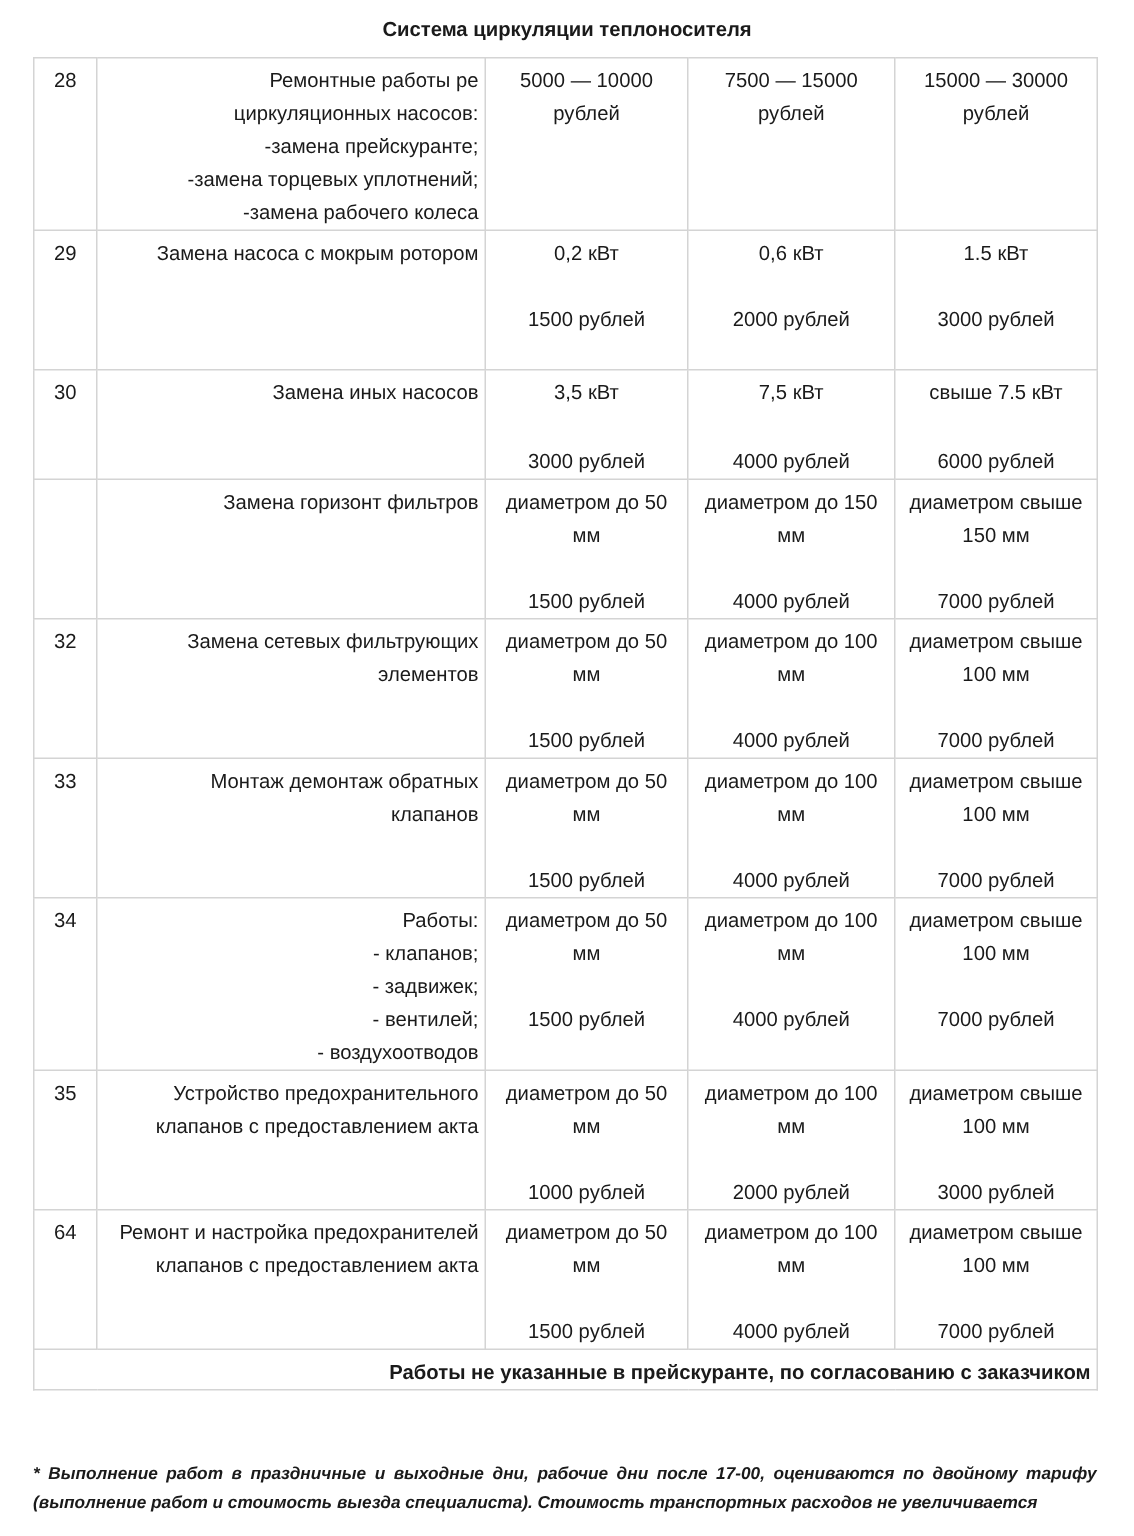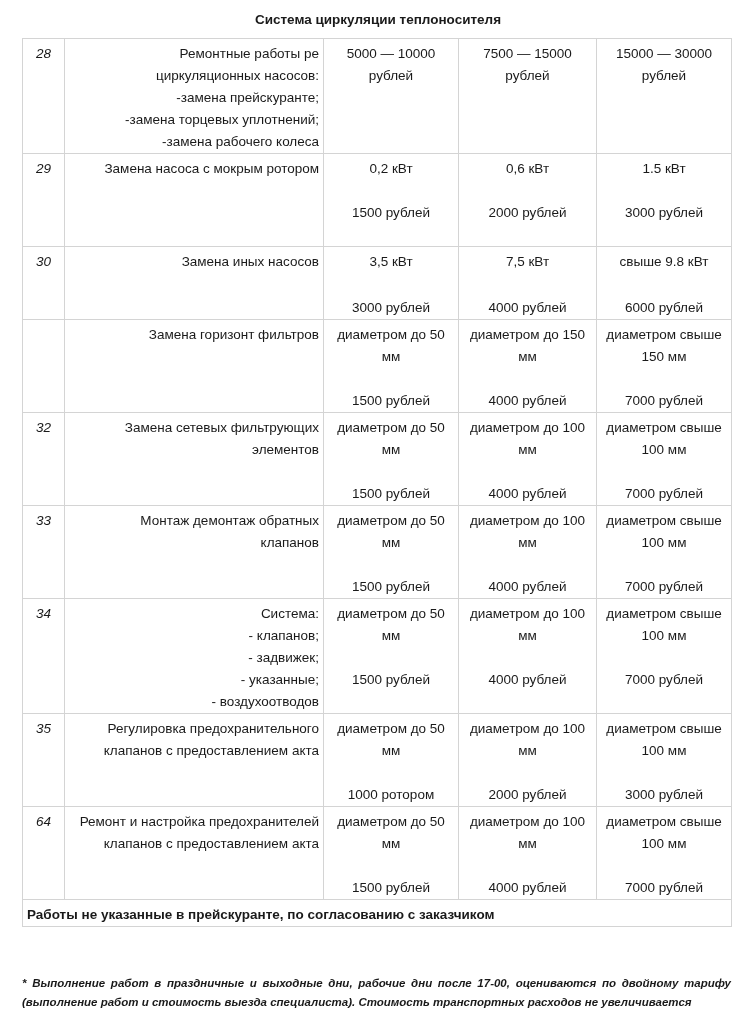--- a/index.html
+++ b/index.html
@@ -9,27 +9,27 @@
            font-weight:bold; font-size:13.5px; }
   table.price { position:absolute; top:38px; left:22px; width:709px;
                 border-collapse:collapse; table-layout:fixed; font-size:13.5px; }
   table.price td { border:1px solid #d4d4d4; vertical-align:top; padding:4px 4px 0 4px;
                    line-height:22px; }
   col.c-num { width:42px; }
   col.c-work { width:259px; }
   col.c-a { width:135px; }
   col.c-b { width:138px; }
   col.c-c { width:135px; }
-  td.num { text-align:center;font-style:italic; }
+  td.num { text-align:center; }
   td.work { text-align:right; }
   td.val { text-align:center; }
   .hdr td { height:17px; padding-top:1px; padding-bottom:2px; }
   .multi div { white-space:normal; }
   .spacer { display:block; }
-  td.footer-cell { text-align:left; font-weight:bold; padding:2px 0 16px 0; }
+  td.footer-cell { text-align:right; font-weight:bold; padding:2px 0 16px 0; }
   .note { position:absolute; top:974px; left:22px; width:709px; font-size:11.5px;
           font-style:italic; font-weight:bold; line-height:19px; text-align:justify;
           text-align-last:left; }
 </style>
 </head>
 <body>
 
 <div class="title">Система циркуляции теплоносителя</div>
 
 <table class="price">
@@ -93,21 +93,21 @@
           <div>3,5 кВт</div>
           <div class="spacer" style="height: 24px;"></div>
           <div>3000 рублей</div>
         </td>
         <td class="val multi">
           <div>7,5 кВт</div>
           <div class="spacer" style="height: 24px;"></div>
           <div>4000 рублей</div>
         </td>
         <td class="val multi">
-          <div>свыше 9.8 кВт</div>
+          <div>свыше 7.5 кВт</div>
           <div class="spacer" style="height: 24px;"></div>
           <div>6000 рублей</div>
         </td>
       </tr>
       <tr style="height: 89px;">
         <td class="num"></td>
         <td class="work">
           <div>Замена горизонт фильтров</div>
         </td>
         <td class="val multi">
@@ -166,24 +166,24 @@
         </td>
         <td class="val multi">
           <div>диаметром свыше 100 мм</div>
           <div class="spacer" style="height: 22px;"></div>
           <div>7000 рублей</div>
         </td>
       </tr>
       <tr style="height: 111px;">
         <td class="num">34</td>
         <td class="work">
-          <div>Система:</div>
+          <div>Работы:</div>
           <div>- клапанов;</div>
           <div>- задвижек;</div>
-          <div>- указанные;</div>
+          <div>- вентилей;</div>
           <div>- воздухоотводов</div>
         </td>
         <td class="val multi">
           <div style="padding: 0px 6px;">диаметром до 50 мм</div>
           <div class="spacer" style="height: 22px;"></div>
           <div>1500 рублей</div>
         </td>
         <td class="val multi">
           <div style="padding: 0px 6px;">диаметром до 100 мм</div>
           <div class="spacer" style="height: 22px;"></div>
@@ -191,27 +191,27 @@
         </td>
         <td class="val multi">
           <div>диаметром свыше 100 мм</div>
           <div class="spacer" style="height: 22px;"></div>
           <div>7000 рублей</div>
         </td>
       </tr>
       <tr style="height: 90px; margin-left: 39px;">
         <td class="num">35</td>
         <td class="work">
-          <div>Регулировка предохранительного</div>
+          <div>Устройство предохранительного</div>
           <div>клапанов с предоставлением акта</div>
         </td>
         <td class="val multi">
           <div style="padding: 0px 6px;">диаметром до 50 мм</div>
           <div class="spacer" style="height: 22px;"></div>
-          <div>1000 ротором</div>
+          <div>1000 рублей</div>
         </td>
         <td class="val multi">
           <div style="padding: 0px 6px;">диаметром до 100 мм</div>
           <div class="spacer" style="height: 22px;"></div>
           <div>2000 рублей</div>
         </td>
         <td class="val multi">
           <div>диаметром свыше 100 мм</div>
           <div class="spacer" style="height: 22px;"></div>
           <div>3000 рублей</div>

